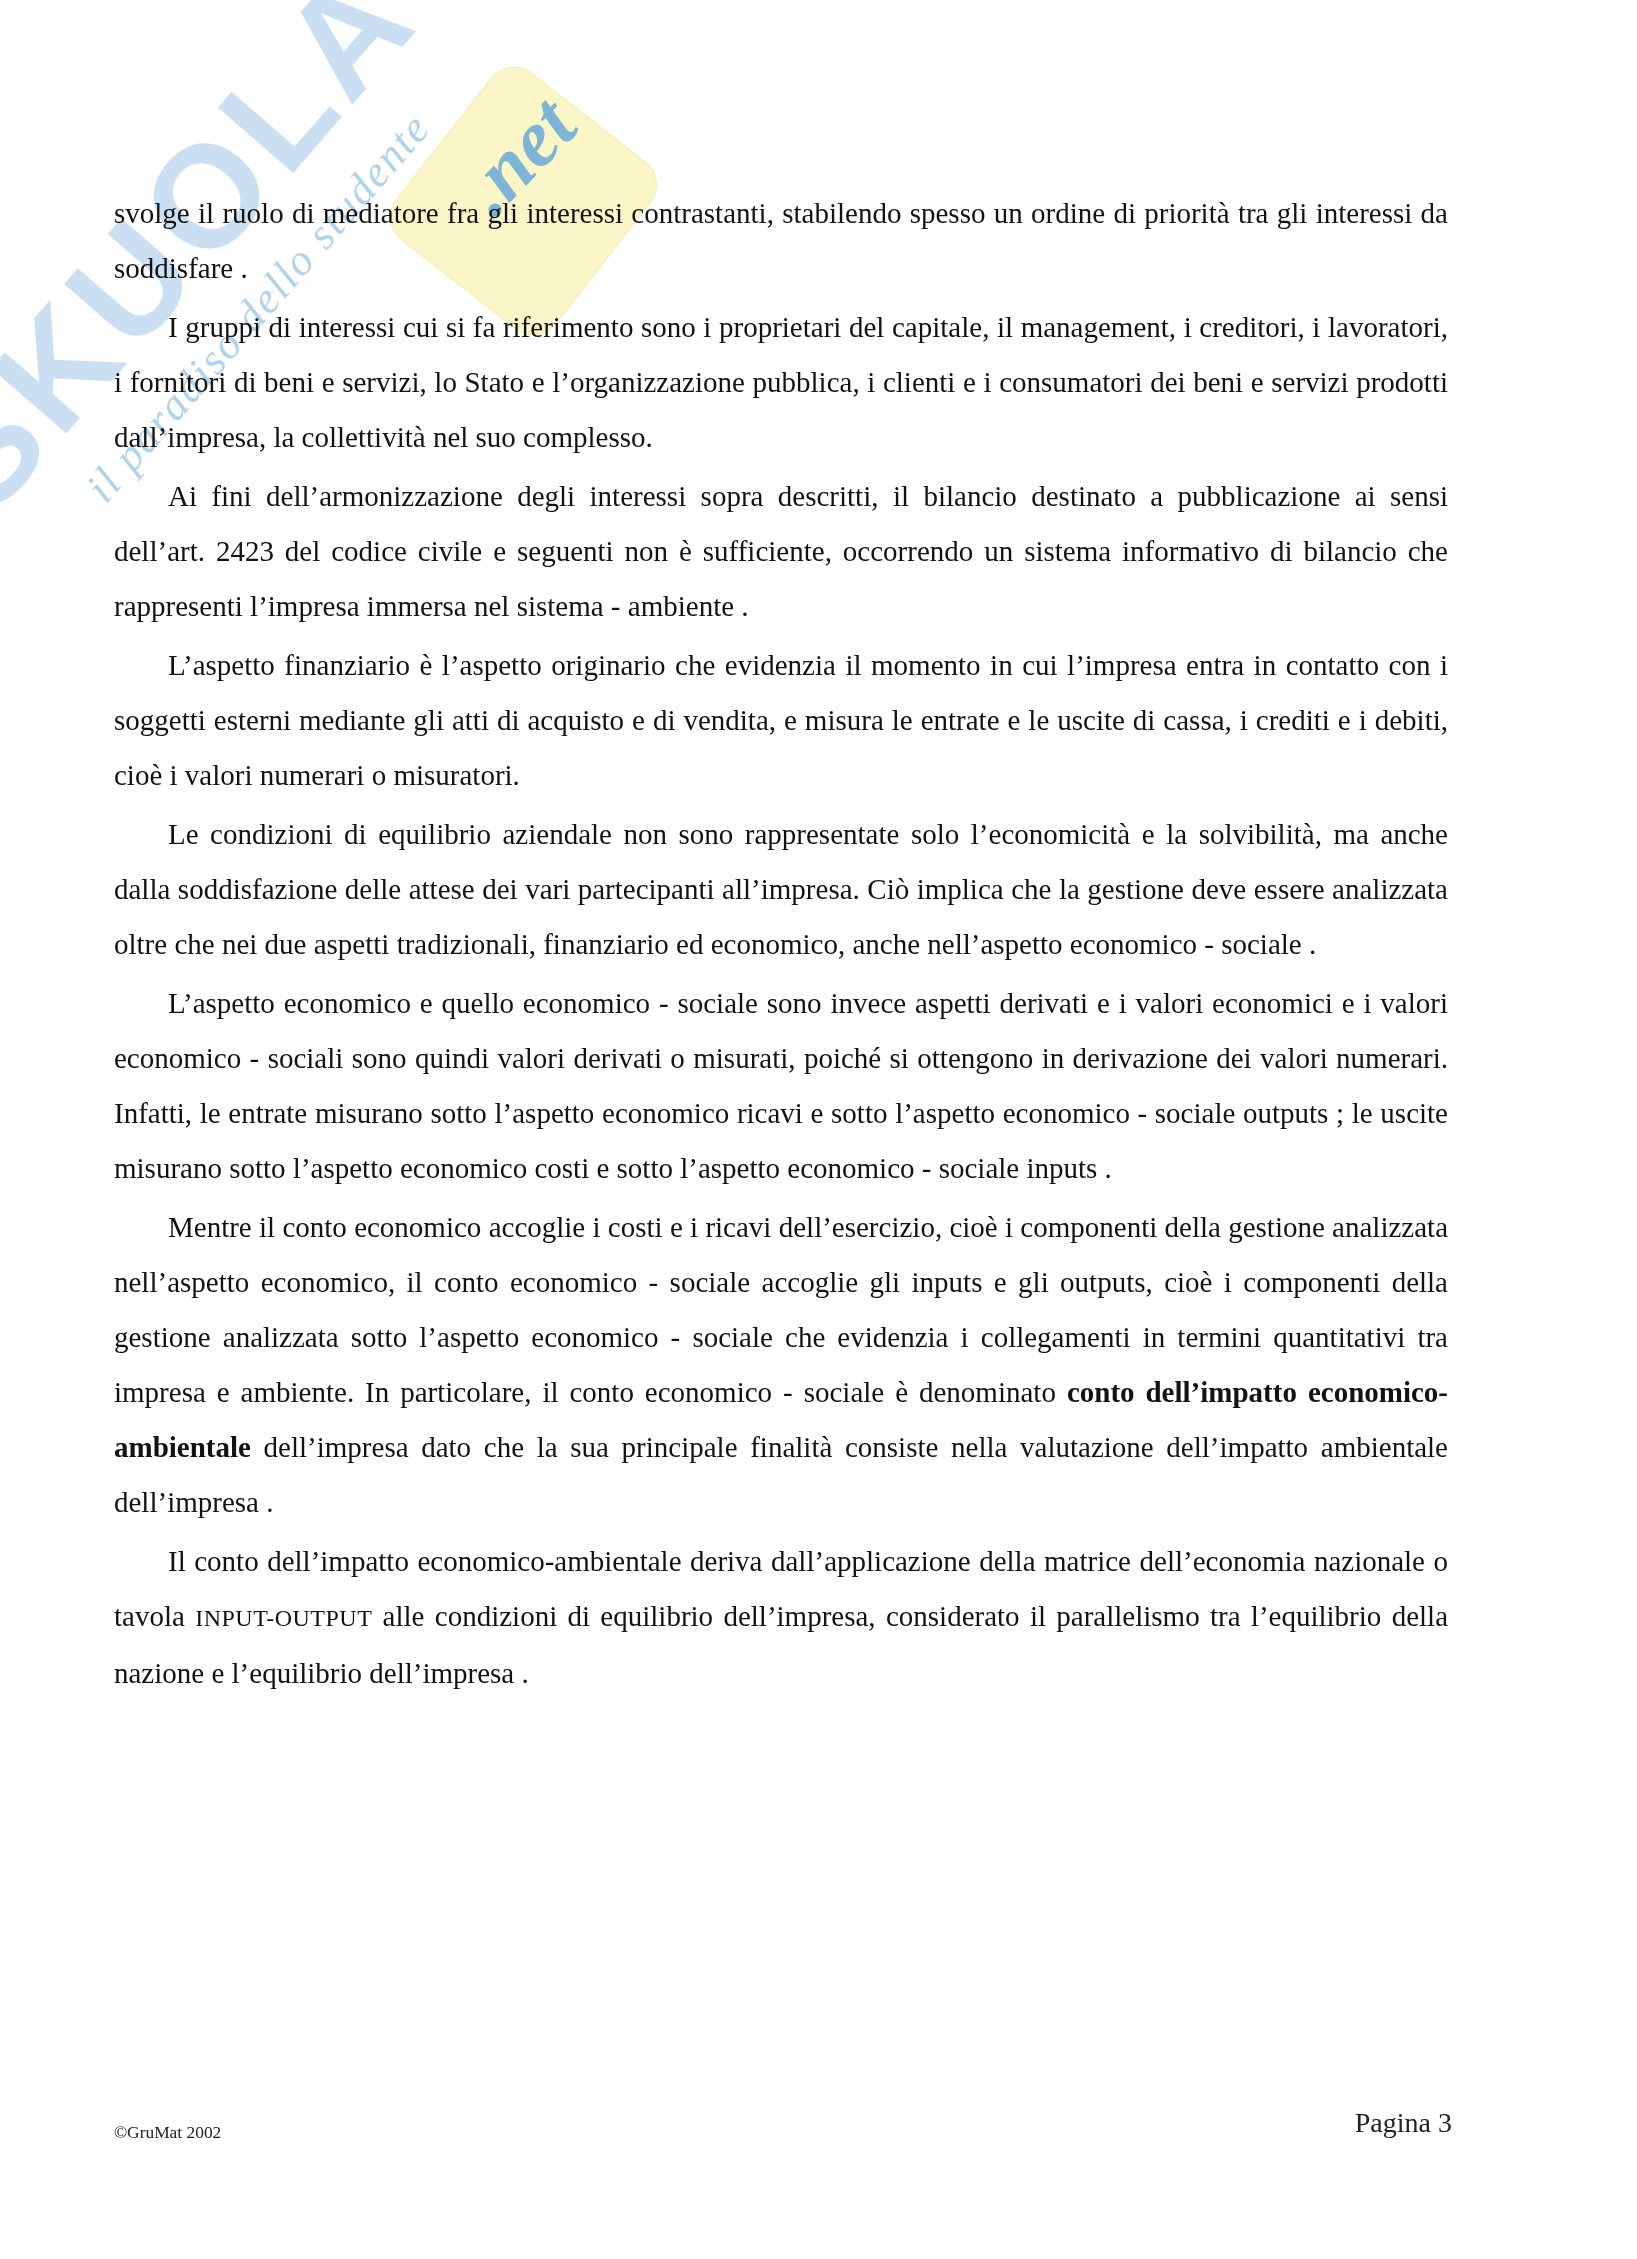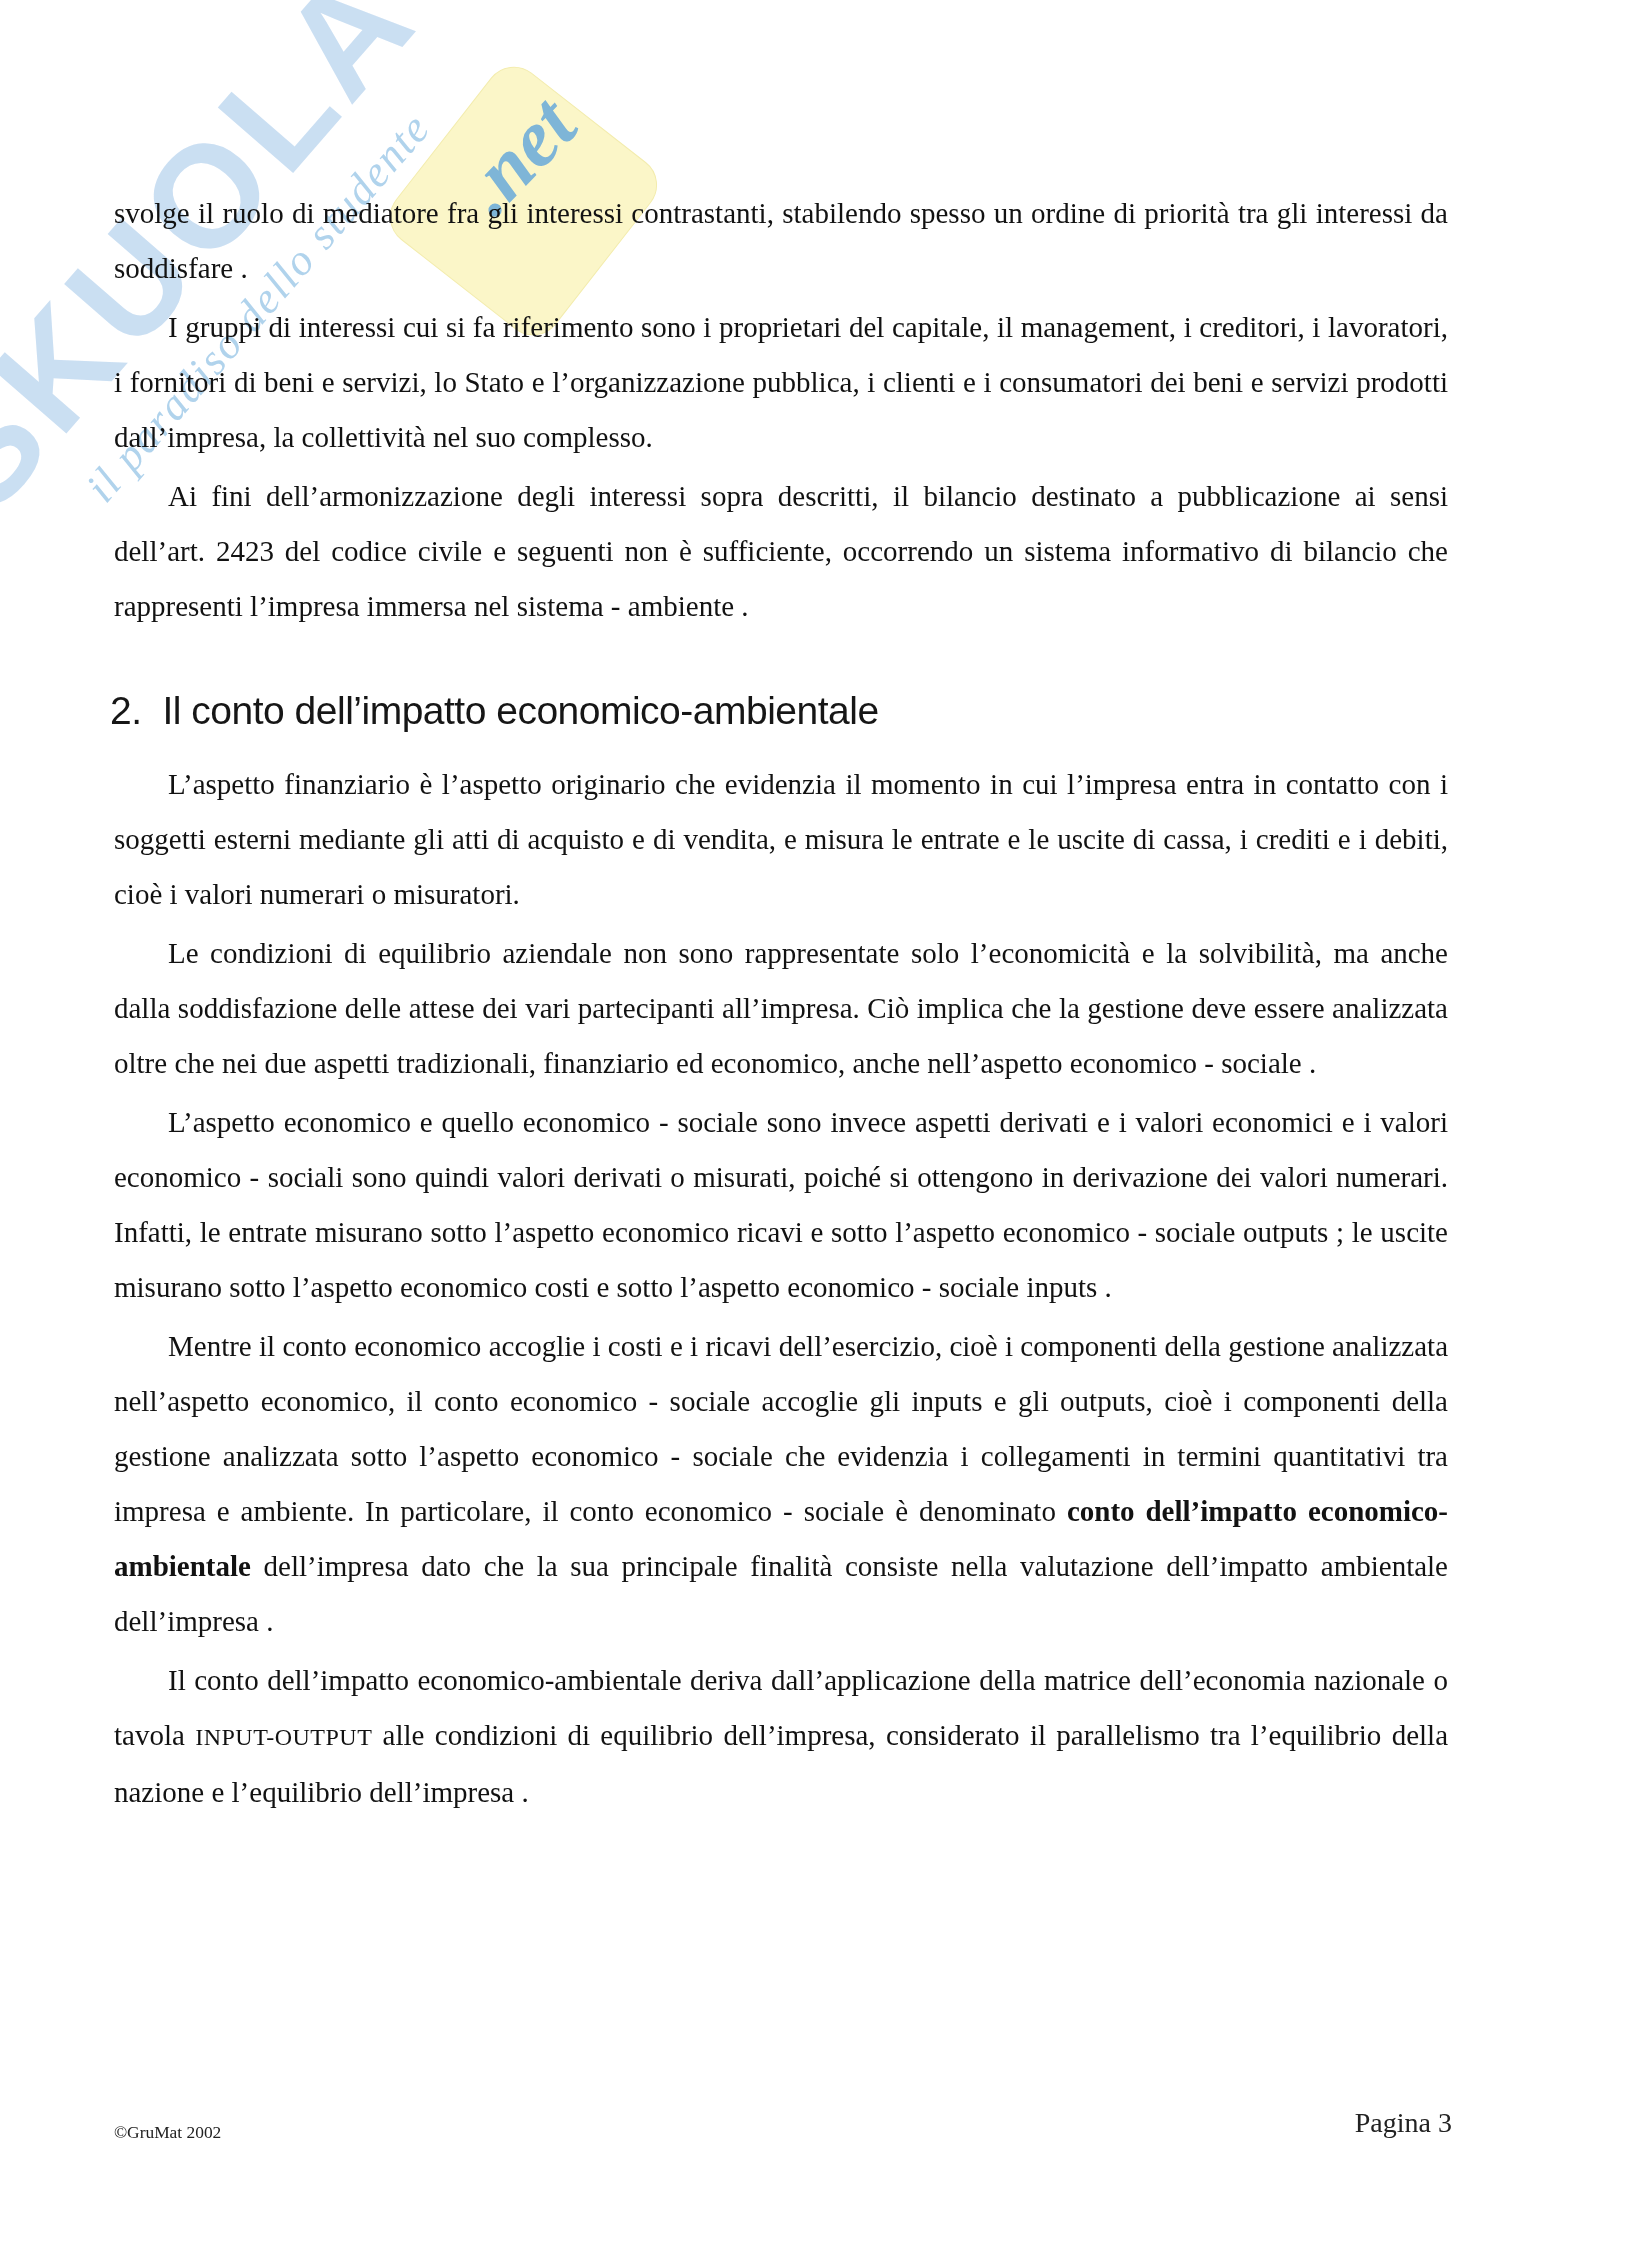--- a/index.html
+++ b/index.html
@@ -92,23 +92,20 @@
     <div class="wm-brand">SKUOLA</div>
     <div class="wm-domain">.net</div>
     <div class="wm-tagline">il paradiso dello studente</div>
   </div>
 
   <div class="doc">
     <p><span>svolge il ruolo di mediatore fra gli interessi contrastanti, stabilendo spesso un ordine di priorità tra gli interessi da soddisfare .</span></p>
     <p class="indent"><span>I gruppi di interessi cui si fa riferimento sono i proprietari del capitale, il management, i creditori, i lavoratori, i fornitori di beni e servizi, lo Stato e l’organizzazione pubblica, i clienti e i consumatori dei beni e servizi prodotti dall’impresa, la collettività nel suo complesso.</span></p>
     <p class="indent"><span>Ai fini dell’armonizzazione degli interessi sopra descritti, il bilancio destinato a pubblicazione ai sensi dell’art. 2423 del codice civile e seguenti non è sufficiente, occorrendo un sistema informativo di bilancio che rappresenti l’impresa immersa nel sistema - ambiente .</span></p>
 
-    <h2>
-      <span class="h-num">2.</span><span class="h-title">Il conto dell’impatto economico-ambientale</span>
-    </h2>
 
     <p class="indent"><span>L’aspetto finanziario è l’aspetto originario che evidenzia il momento in cui l’impresa entra in contatto con i soggetti esterni mediante gli atti di acquisto e di vendita, e misura le entrate e le uscite di cassa, i crediti e i debiti, cioè i valori numerari o misuratori.</span></p>
     <p class="indent"><span>Le condizioni di equilibrio aziendale non sono rappresentate solo l’economicità e la solvibilità, ma anche dalla soddisfazione delle attese dei vari partecipanti all’impresa. Ciò implica che la gestione deve essere analizzata oltre che nei due aspetti tradizionali, finanziario ed economico, anche nell’aspetto economico - sociale .</span></p>
     <p class="indent"><span>L’aspetto economico e quello economico - sociale sono invece aspetti derivati e i valori economici e i valori economico - sociali sono quindi valori derivati o misurati, poiché si ottengono in derivazione dei valori numerari. Infatti, le entrate misurano sotto l’aspetto economico ricavi e sotto l’aspetto economico - sociale outputs ; le uscite misurano sotto l’aspetto economico costi e sotto l’aspetto economico - sociale inputs .</span></p>
     <p class="indent"><span>Mentre il conto economico accoglie i costi e i ricavi dell’esercizio, cioè i componenti della gestione analizzata nell’aspetto economico, il conto economico - sociale accoglie gli inputs e gli outputs, cioè i componenti della gestione analizzata sotto l’aspetto economico - sociale che evidenzia i collegamenti in termini quantitativi tra impresa e ambiente. In particolare, il conto economico - sociale è denominato </span><span class="b">conto dell’impatto economico-ambientale</span><span> dell’impresa dato che la sua principale finalità consiste nella valutazione dell’impatto ambientale dell’impresa .</span></p>
     <p class="indent"><span>Il conto dell’impatto economico-ambientale deriva dall’applicazione della matrice dell’economia nazionale o tavola </span><span class="sc">INPUT-OUTPUT</span><span> alle condizioni di equilibrio dell’impresa, considerato il parallelismo tra l’equilibrio della nazione e l’equilibrio dell’impresa .</span></p>
   </div>
 
   <div class="footer">
     <span class="f-left">©GruMat 2002</span>

